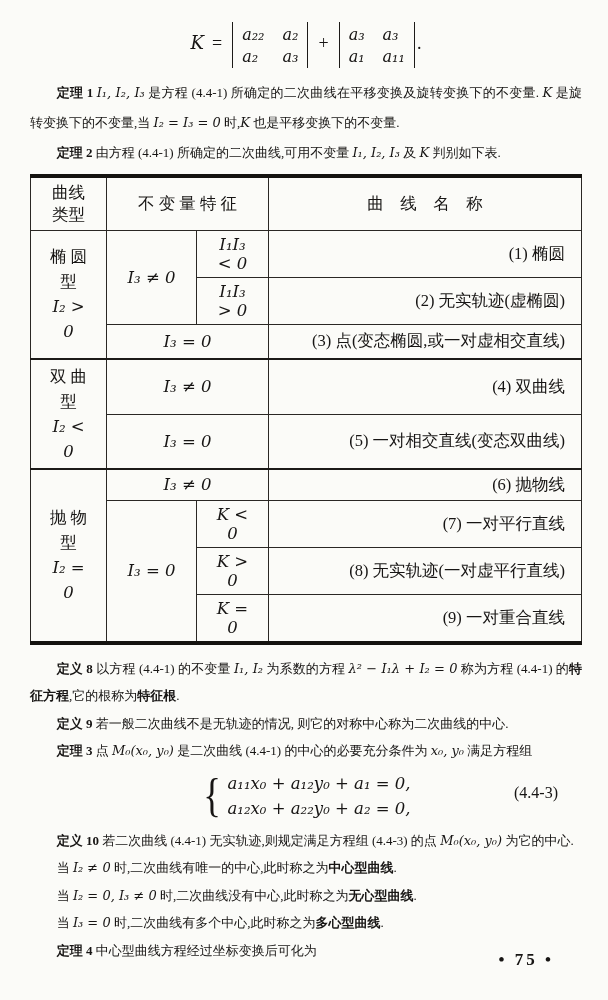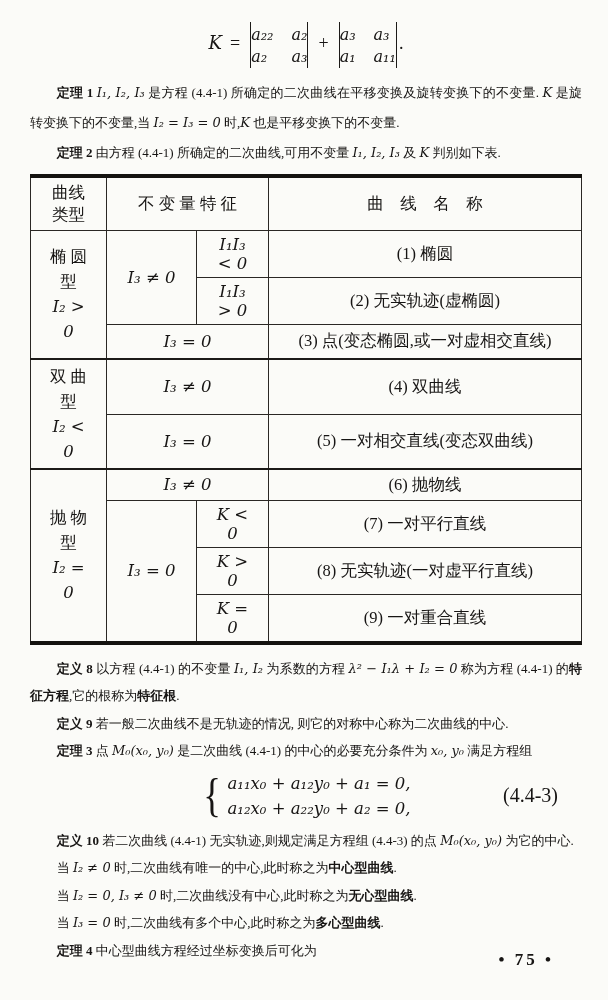--- a/index.html
+++ b/index.html
@@ -22,21 +22,21 @@
     margin:6px 0 10px 0;
     white-space:nowrap;
   }
   .kformula .mi { font-style:italic; font-family:"DejaVu Serif",serif; }
   .krel,.kop { margin:0 8px; }
   .det {
     display:inline-block;
     vertical-align:middle;
     border-left:1.6px solid #1c1a18;
     border-right:1.6px solid #1c1a18;
-    padding:2px 0;
+    padding:2px 9px;
     margin:0 2px;
   }
   .det-grid {
     display:inline-grid;
     grid-template-columns:auto auto;
     column-gap:18px;
     row-gap:3px;
     font-size:16px;
     text-align:left;
   }
@@ -64,21 +64,21 @@
     table-layout:fixed;
   }
   table.cls td {
     border:1.6px solid #2a2724;
     font-size:16.5px;
     padding:4px 16px;
   }
   td.hdr { text-align:center; font-size:17px; height:34px; }
   td.ctype { text-align:center; line-height:25px; }
   td.cond { text-align:center; }
-  td.cname { text-align:center; padding-left:12px; }
+  td.cname { text-align:right; padding-left:12px; }
   tr.gsep td { border-top:2.6px solid #1c1a18; }
   .r1 { height:40px; } .r2 { height:36px; } .r3 { height:34px; }
   .r4 { height:33px; } .r5 { height:31px; } .r6 { height:29px; }
   .r7 { height:33px; } .r8 { height:18px; } .r9 { height:32px; }
   
   .eqsys {
     position:relative;
     display:flex;
     align-items:center;
     justify-content:center;
@@ -95,21 +95,21 @@
   .eq-line {
     font-style:italic;
     font-family:"DejaVu Serif",serif;
     font-size:16.5px;
     line-height:25px;
     white-space:nowrap;
   }
   .eqnum {
     position:absolute;
     right:24px; top:16px;
-    font-size:20px;
+    font-size:16px;
     font-style:normal;
   }
   
   .pagenum {
     position:absolute;
     right:54px; bottom:30px;
     font-size:17px;
     font-weight:bold;
     letter-spacing:3px;
   }

